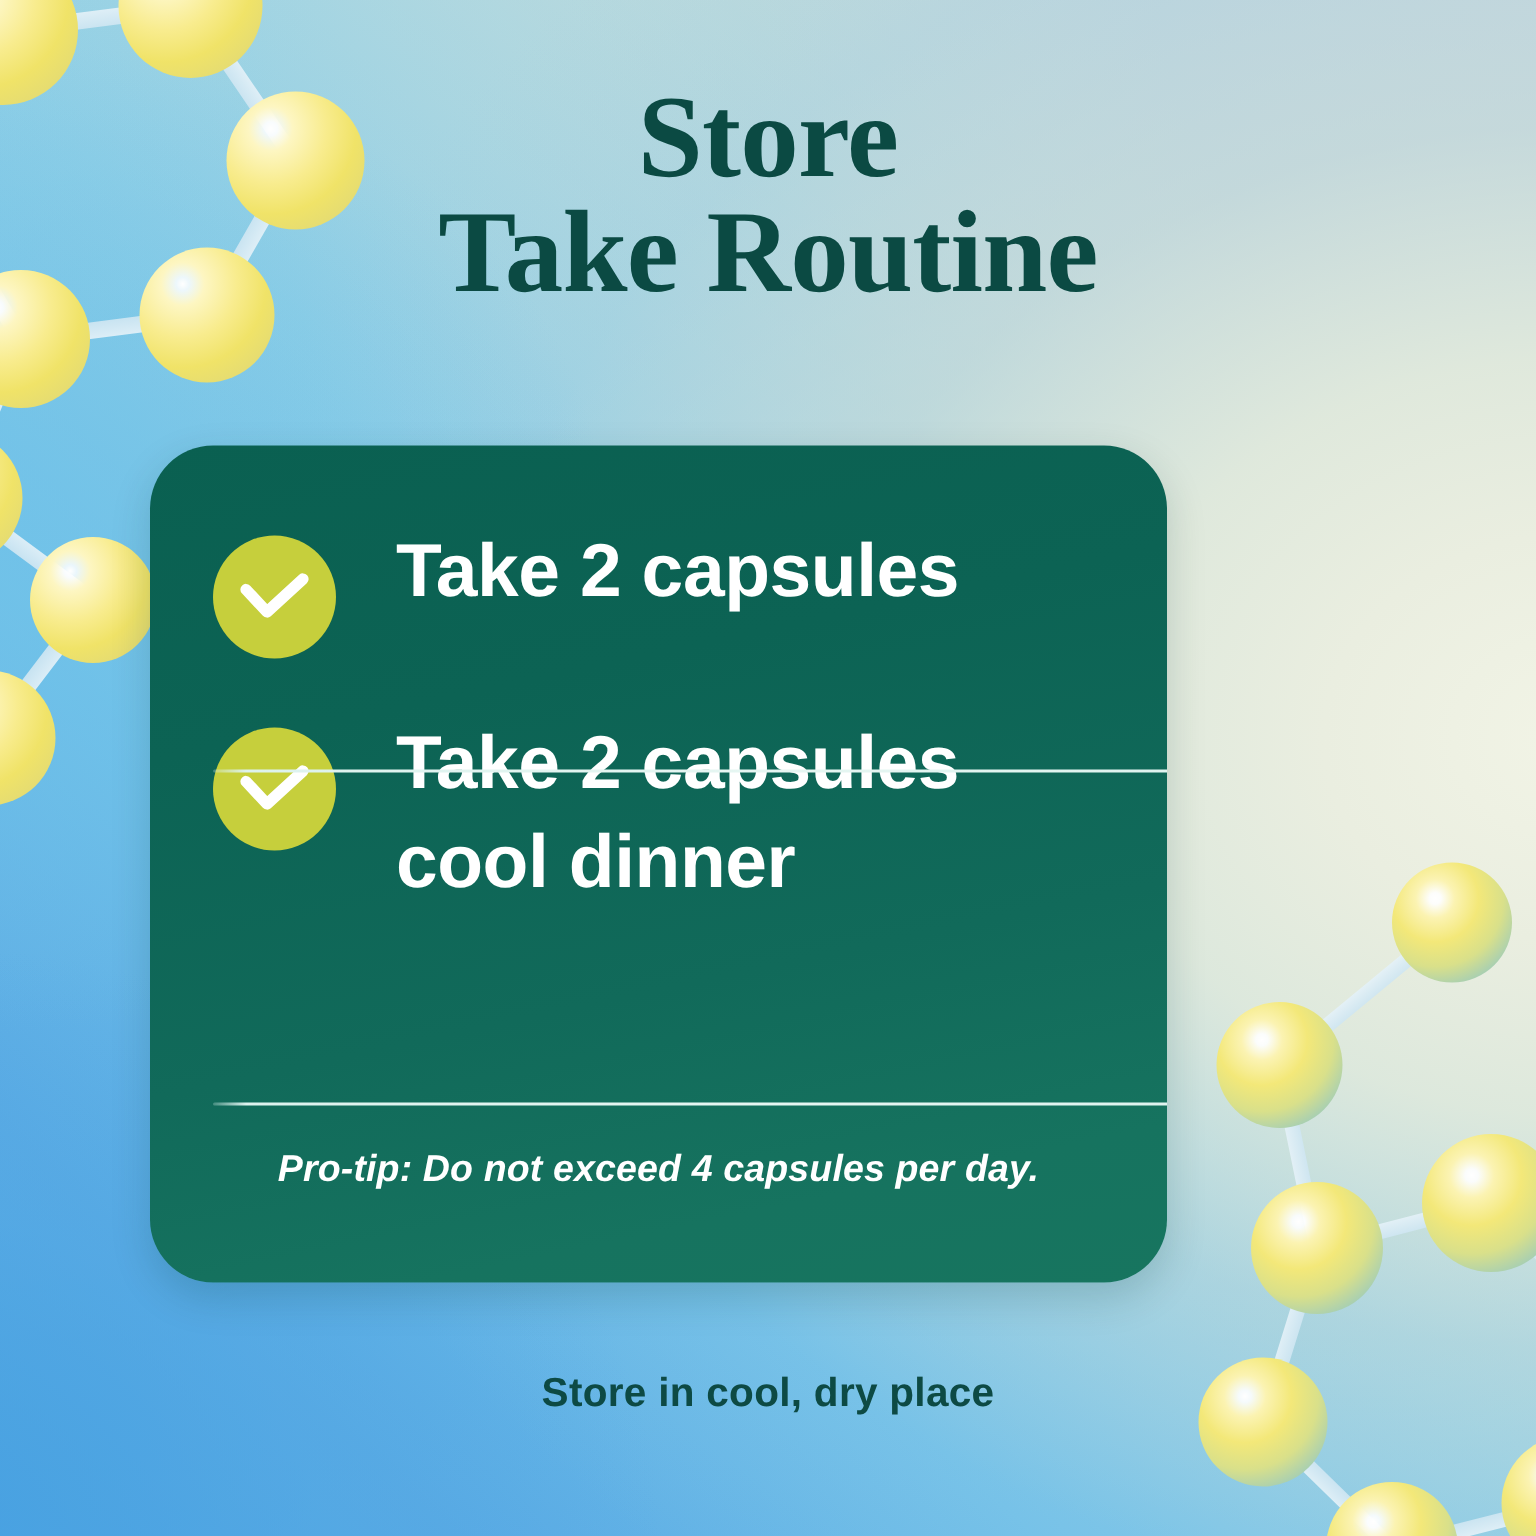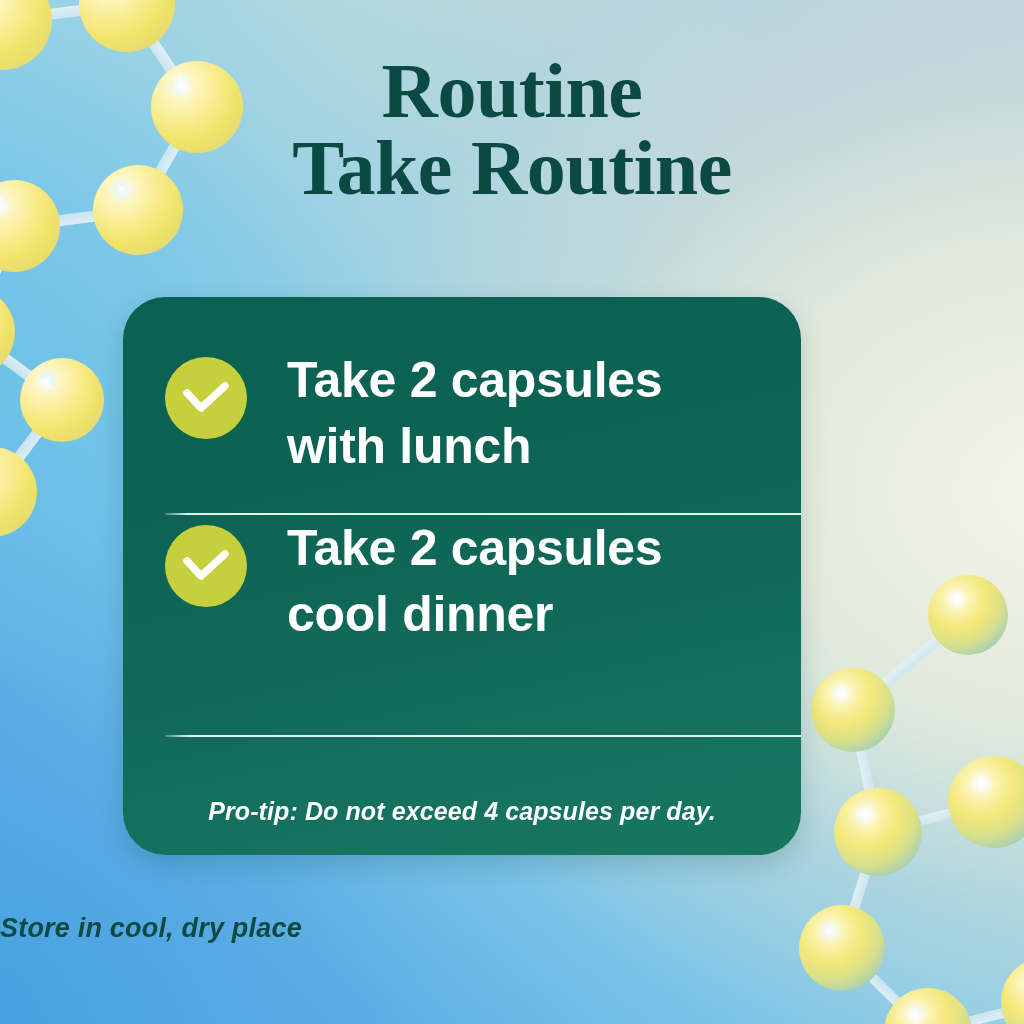--- a/index.html
+++ b/index.html
@@ -45,21 +45,21 @@
     font-family:"Liberation Serif","DejaVu Serif",serif;
     font-weight:700;
     font-size:78px;line-height:0.99;
     color:#0b4a43;
     letter-spacing:-0.5px;
   }
   .title .l2{display:block;}
 
   
   .card{
-    position:absolute;left:123px;top:297px;width:678px;height:558px;
+    position:absolute;left:100px;top:297px;width:678px;height:558px;
     border-radius:42px;
     background:linear-gradient(168deg,#0a6051 0%,#0c6354 30%,#116a5a 62%,#16735f 85%,#17755f 100%);
     box-shadow:0 10px 26px rgba(7,58,48,0.18);
     overflow:hidden;
   }
   .rows{position:absolute;left:42px;right:28px;top:0;}
   .row{
     display:flex;align-items:flex-start;
   }
   .row.r1{padding-top:50px;}
@@ -87,29 +87,30 @@
   }
   .divider.d1{top:216px;}
   .divider.d2{top:438px;}
 
   .protip{
     position:absolute;left:0;right:0;top:468px;
     text-align:center;
     color:#ffffff;
     font-family:"Liberation Sans",sans-serif;
     font-style:italic;font-weight:700;
-    font-size:25px;letter-spacing:0.1px;margin-top:32px;
+    font-size:25px;letter-spacing:0.1px;
   }
 
   
   .footer{
     position:absolute;left:0;right:0;top:913px;
+    text-align:center;
     color:#0d4a44;
     font-family:"Liberation Sans",sans-serif;
-    font-style:italic;font-weight:700;
+    font-weight:700;
     font-size:27px;letter-spacing:0.2px;
   }
 </style>
 </head>
 <body>
 
 <div id="stage">
 
   <div class="bg-base"></div>
   <div class="bg-tint"></div>
@@ -146,37 +147,36 @@
       <div class="atom yg" style="left: 16px; top: -2px; width: 88px; height: 88px;"></div>
       <div class="atom yg" style="left: 130px; top: -34px; width: 92px; height: 92px;"></div>
       <div class="atom yg" style="left: 183px; top: 167px; width: 90px; height: 90px;"></div>
       <div class="atom yg" style="left: 66px; top: 198px; width: 88px; height: 88px;"></div>
       <div class="atom yg" style="left: -19px; top: 115px; width: 86px; height: 86px;"></div>
       <div class="atom yg" style="left: -7px; top: -122px; width: 84px; height: 84px;"></div>
       <div class="atom yg" style="left: 110px; top: -215px; width: 80px; height: 80px;"></div>
     </div>
 
   <div class="title">
-    <span class="l1">Routine</span>
+    <span class="l1">Store</span>
     <span class="l2">Take Routine</span>
   </div>
 
   <div class="card">
 
     <div class="rows">
 
       <div class="row r1">
         <div class="check">
           <svg width="46" height="34" viewBox="0 0 46 34" aria-hidden="true">
             <path d="M4 12 L18 27 L42 5" fill="none" stroke="#ffffff" stroke-width="7.5" stroke-linecap="round" stroke-linejoin="round"></path>
           </svg>
         </div>
         <div class="rowtext">
           <span class="l">Take 2 capsules</span>
-          <span class="l">with lunch</span>
         </div>
       </div>
 
       <div class="row r2">
         <div class="check">
           <svg width="46" height="34" viewBox="0 0 46 34" aria-hidden="true">
             <path d="M4 12 L18 27 L42 5" fill="none" stroke="#ffffff" stroke-width="7.5" stroke-linecap="round" stroke-linejoin="round"></path>
           </svg>
         </div>
         <div class="rowtext">

